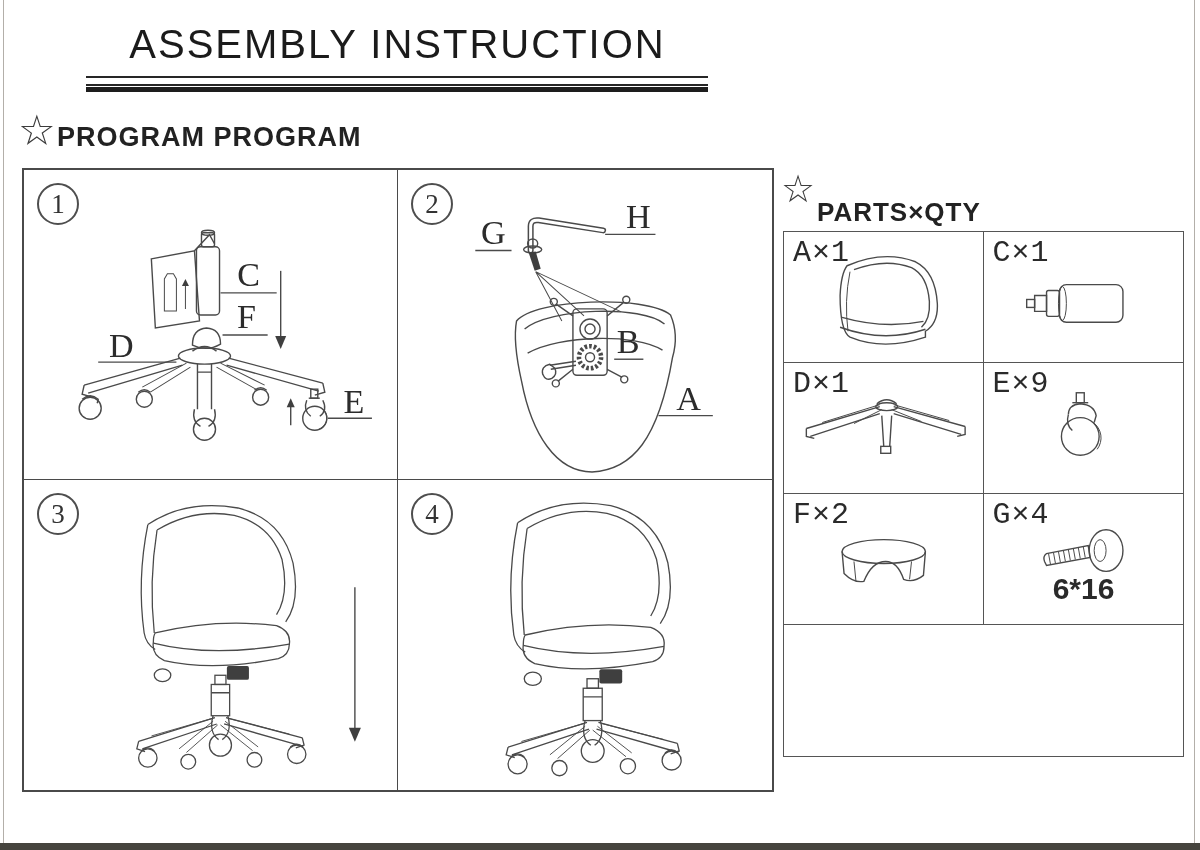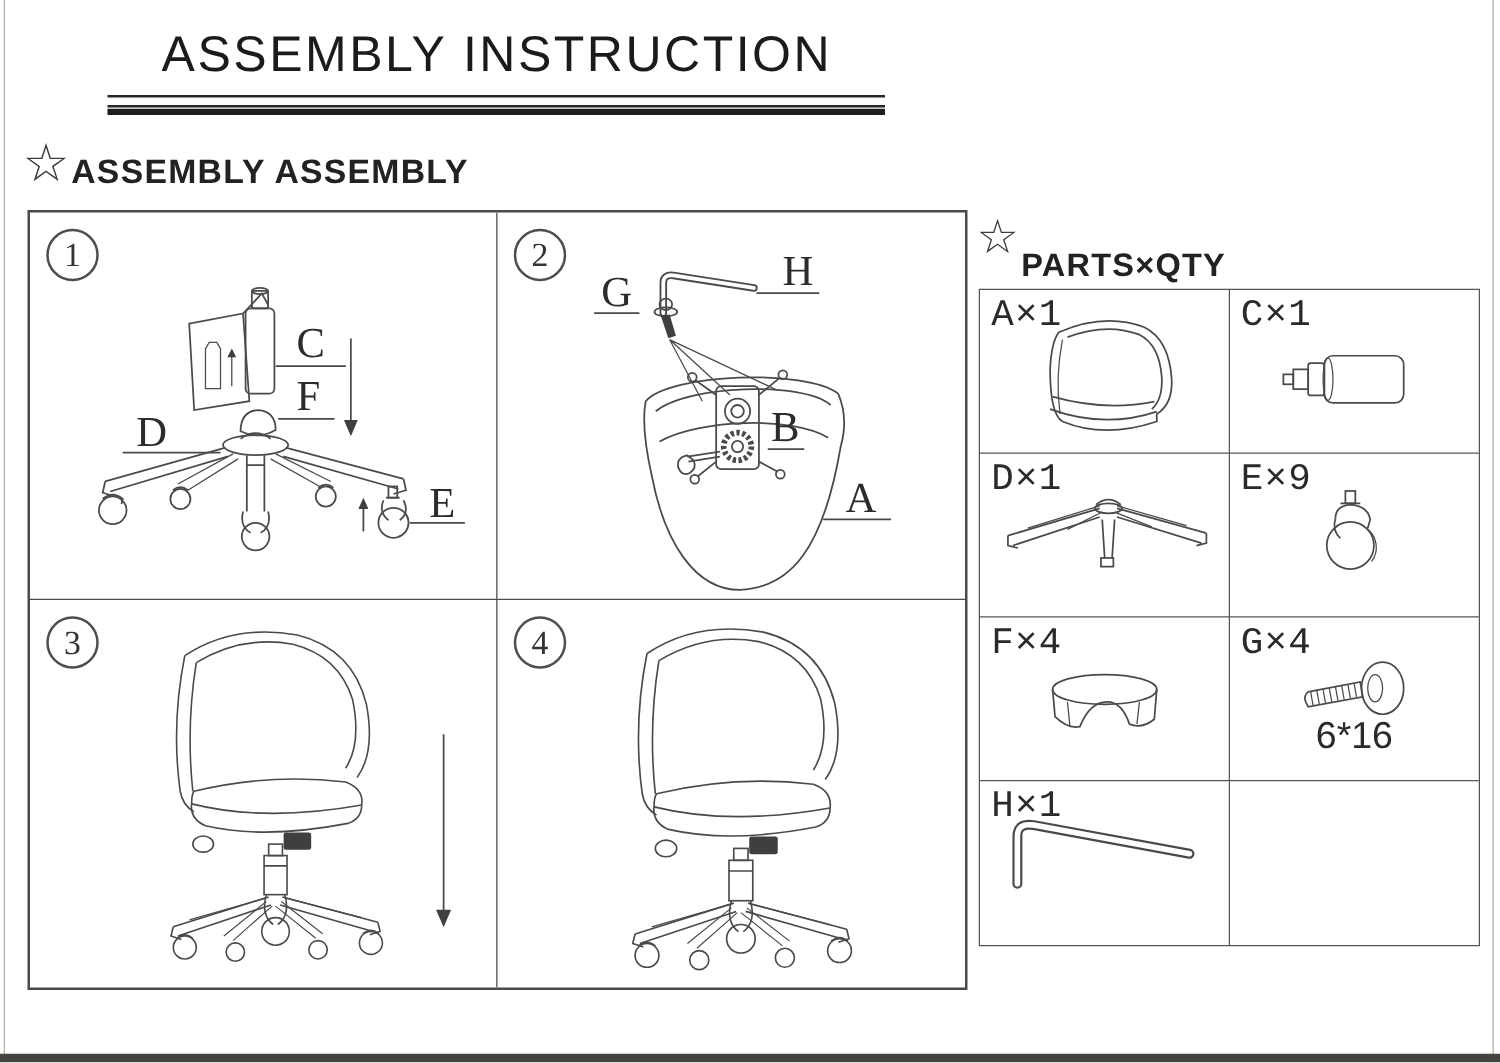--- a/index.html
+++ b/index.html
@@ -36,42 +36,42 @@
   
   .parts-table{left:783px;top:231px;width:399px;height:524px;border:1.5px solid #555;
                display:grid;grid-template-columns:1fr 1fr;grid-template-rows:1fr 1fr 1fr 1fr;}
   .cell{position:relative;border-right:1.5px solid #555;border-bottom:1.5px solid #555;}
   .cell:nth-child(2n){border-right:none;}
   .cell:nth-child(7),.cell:nth-child(8){border-bottom:none;}
   .part-label{position:absolute;left:9px;top:4px;font-size:30px;font-weight:400;
               letter-spacing:1px;color:#2a2a2a;font-family:Liberation Mono, monospace;}
   .cell svg{position:absolute;left:0;top:0;width:100%;height:100%;}
   .size-note{position:absolute;left:50px;top:78px;width:100px;text-align:center;
-             font-size:30px;color:#2a2a2a;}
+             font-size:30px;color:#2a2a2a;font-weight:bold;}
   
   .ink{stroke:#4a4a4a;fill:none;stroke-width:1.4;}
   .thin{stroke-width:1;}
   .fill{fill:#3f3f3f;stroke:none;}
   .tube-o{stroke:#4a4a4a;fill:none;stroke-linejoin:round;stroke-linecap:round;}
   .tube-i{stroke:#ffffff;fill:none;stroke-linejoin:round;stroke-linecap:round;}
 </style>
 </head>
 <body>
 
 <div class="sheet">
   <div class="abs edge-left"></div>
   <div class="abs edge-right"></div>
   <div class="abs bottom-bar"></div>
 
   <h1 class="abs title">ASSEMBLY INSTRUCTION</h1>
   <div class="abs rule-thin"></div>
   <div class="abs rule-thick"></div>
 
   <span class="abs star h-star-1">☆</span>
-  <span class="abs h-text h-text-1">ASSEMBLY ASSEMBLY</span>
+  <span class="abs h-text h-text-1">PROGRAM PROGRAM</span>
 
   <div class="abs steps-grid">
 
     <div class="panel br bb">
       <svg viewBox="0 0 372 307">
         <g class="ink">
 
           <path d="M127,88 L170,80 L175,150 L131,157 Z"></path>
           <path d="M170,80 L185,64 L190,73"></path>
           <path d="M140,108 L140,140 L152,140 L152,108 L149,103 L143,103 Z" class="thin"></path>
@@ -281,21 +281,21 @@
           <line x1="88" y1="40" x2="104" y2="40"></line>
           <path d="M84,52 Q84,42 96,41 Q110,42 112,53 L110,60"></path>
           <path d="M84,52 Q81,62 88,68"></path>
           <circle cx="96" cy="74" r="19"></circle>
           <path d="M109,60 a19,19 0 0 1 4,27" class="thin"></path>
         </g>
       </svg>
     </div>
 
     <div class="cell">
-      <span class="part-label">F×4</span>
+      <span class="part-label">F×2</span>
       <svg viewBox="0 0 199 131">
         <g class="ink">
           <ellipse cx="100" cy="58" rx="42" ry="12"></ellipse>
           <path d="M58,58 L60,80 Q70,90 80,88 Q88,68 102,68 Q114,68 120,86 Q130,90 140,82 L142,58"></path>
           <path d="M70,68 L72,88 M128,68 L126,86" class="thin"></path>
         </g>
       </svg>
     </div>
 
     <div class="cell">
@@ -304,21 +304,14 @@
         <g class="ink">
           <path d="M62,60 Q58,63 60,68 L62,72 L106,64 L104,52 Z"></path>
           <path d="M64,60 l2,11 M69,59 l2,11 M74,58 l2,11 M79,57 l2,11 M84,56 l2,11 M89,55 l2,11 M94,54 l2,11 M99,53 l2,11" class="thin"></path>
           <ellipse cx="122" cy="57" rx="17" ry="21"></ellipse>
           <ellipse cx="116" cy="57" rx="6" ry="11" class="thin"></ellipse>
         </g>
       </svg>
       <span class="size-note">6*16</span>
     </div>
 
-    <div class="cell">
-      <span class="part-label">H×1</span>
-      <svg viewBox="0 0 199 131">
-        <path class="tube-o" stroke-width="8" d="M30,82 L30,44 Q30,33 43,35 L168,58"></path>
-        <path class="tube-i" stroke-width="4.5" d="M30,82 L30,44 Q30,33 43,35 L168,58"></path>
-      </svg>
-    </div>
   </div>
 </div>
 
 </body></html>

